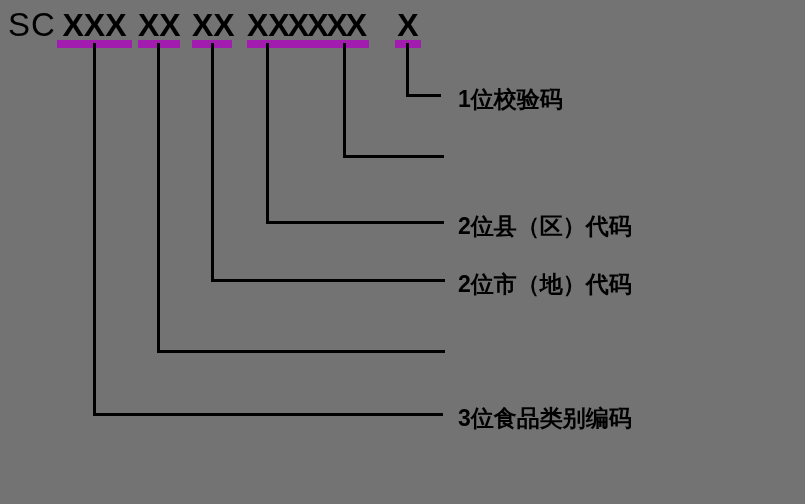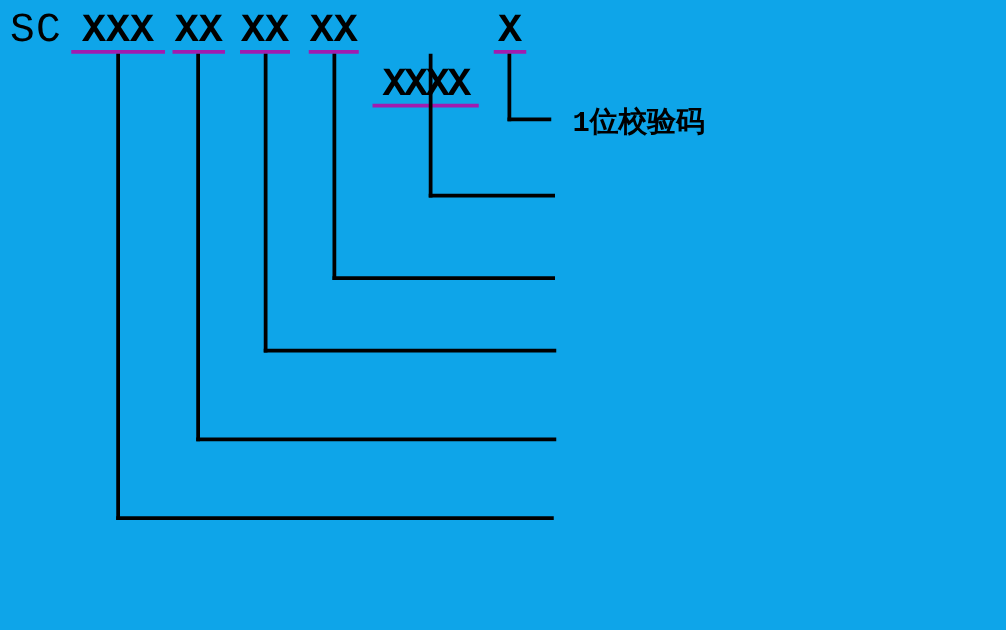--- a/index.html
+++ b/index.html
@@ -4,23 +4,23 @@
 <style>
   html, body {
     margin: 0;
     padding: 0;
     background: #ffffff;
   }
   .canvas {
     position: relative;
     width: 805px;
     height: 504px;
-    background: #0ea5e9;
+    background: #737373;
     overflow: hidden;
-    font-family: Liberation Mono, monospace;
+    font-family: Liberation Sans, sans-serif;
     color: #000000;
   }
   
   .code-prefix {
     position: absolute;
     left: 8px;
     top: 8px;
     height: 32px;
     line-height: 34px;
     font-size: 33px;
@@ -28,28 +28,28 @@
     letter-spacing: 1px;
   }
   .code-group {
     position: absolute;
     top: 8px;
     height: 32px;
     line-height: 34px;
     font-size: 32px;
     font-weight: 700;
     text-align: center;
-    border-bottom: 3px solid #a21caf;
+    border-bottom: 8px solid #a21caf;
     white-space: nowrap;
   }
   .g1 { left: 57px;  width: 75px; }
   .g2 { left: 138px; width: 42px; }
   .g3 { left: 192px; width: 40px; }
   .g4 { left: 247px; width: 40px; }
-  .g5 { left: 298px; width: 85px; letter-spacing: -2px; margin-top: 43px; }
+  .g5 { left: 284px; width: 85px; letter-spacing: -2px; }
   .g6 { left: 395px; width: 26px; }
 
   
   .vline {
     position: absolute;
     width: 3px;
     top: 43px;
     background: #000000;
   }
   .v1 { left: 93px;  height: 373px; }
@@ -111,14 +111,17 @@
   <div class="vline v6"></div>
 
   <div class="hline h1"></div>
   <div class="hline h2"></div>
   <div class="hline h3"></div>
   <div class="hline h4"></div>
   <div class="hline h5"></div>
   <div class="hline h6"></div>
 
   <div class="seg-label l1">1位校验码</div>
+  <div class="seg-label l3">2位县（区）代码</div>
+  <div class="seg-label l4">2位市（地）代码</div>
+  <div class="seg-label l6">3位食品类别编码</div>
 
 </div>
 
 </body></html>

